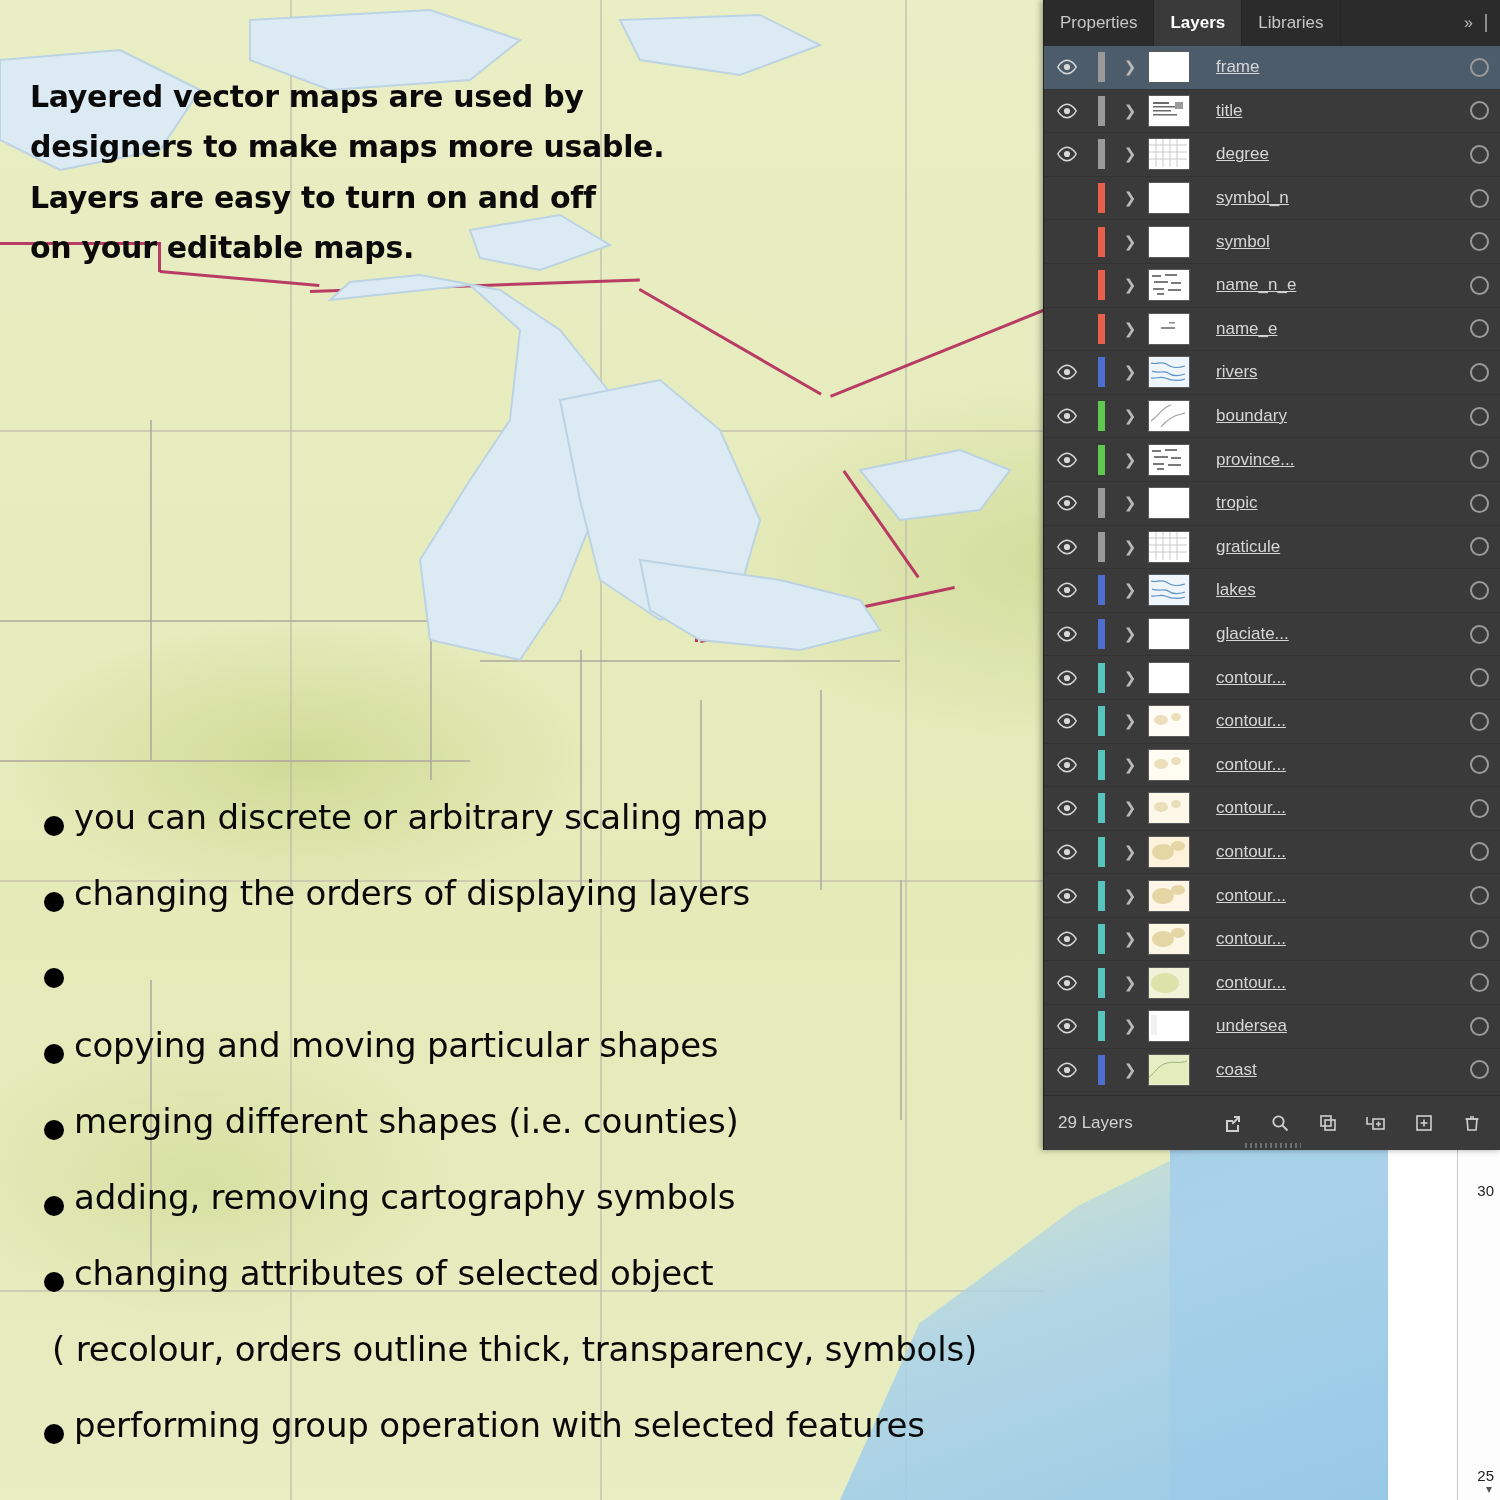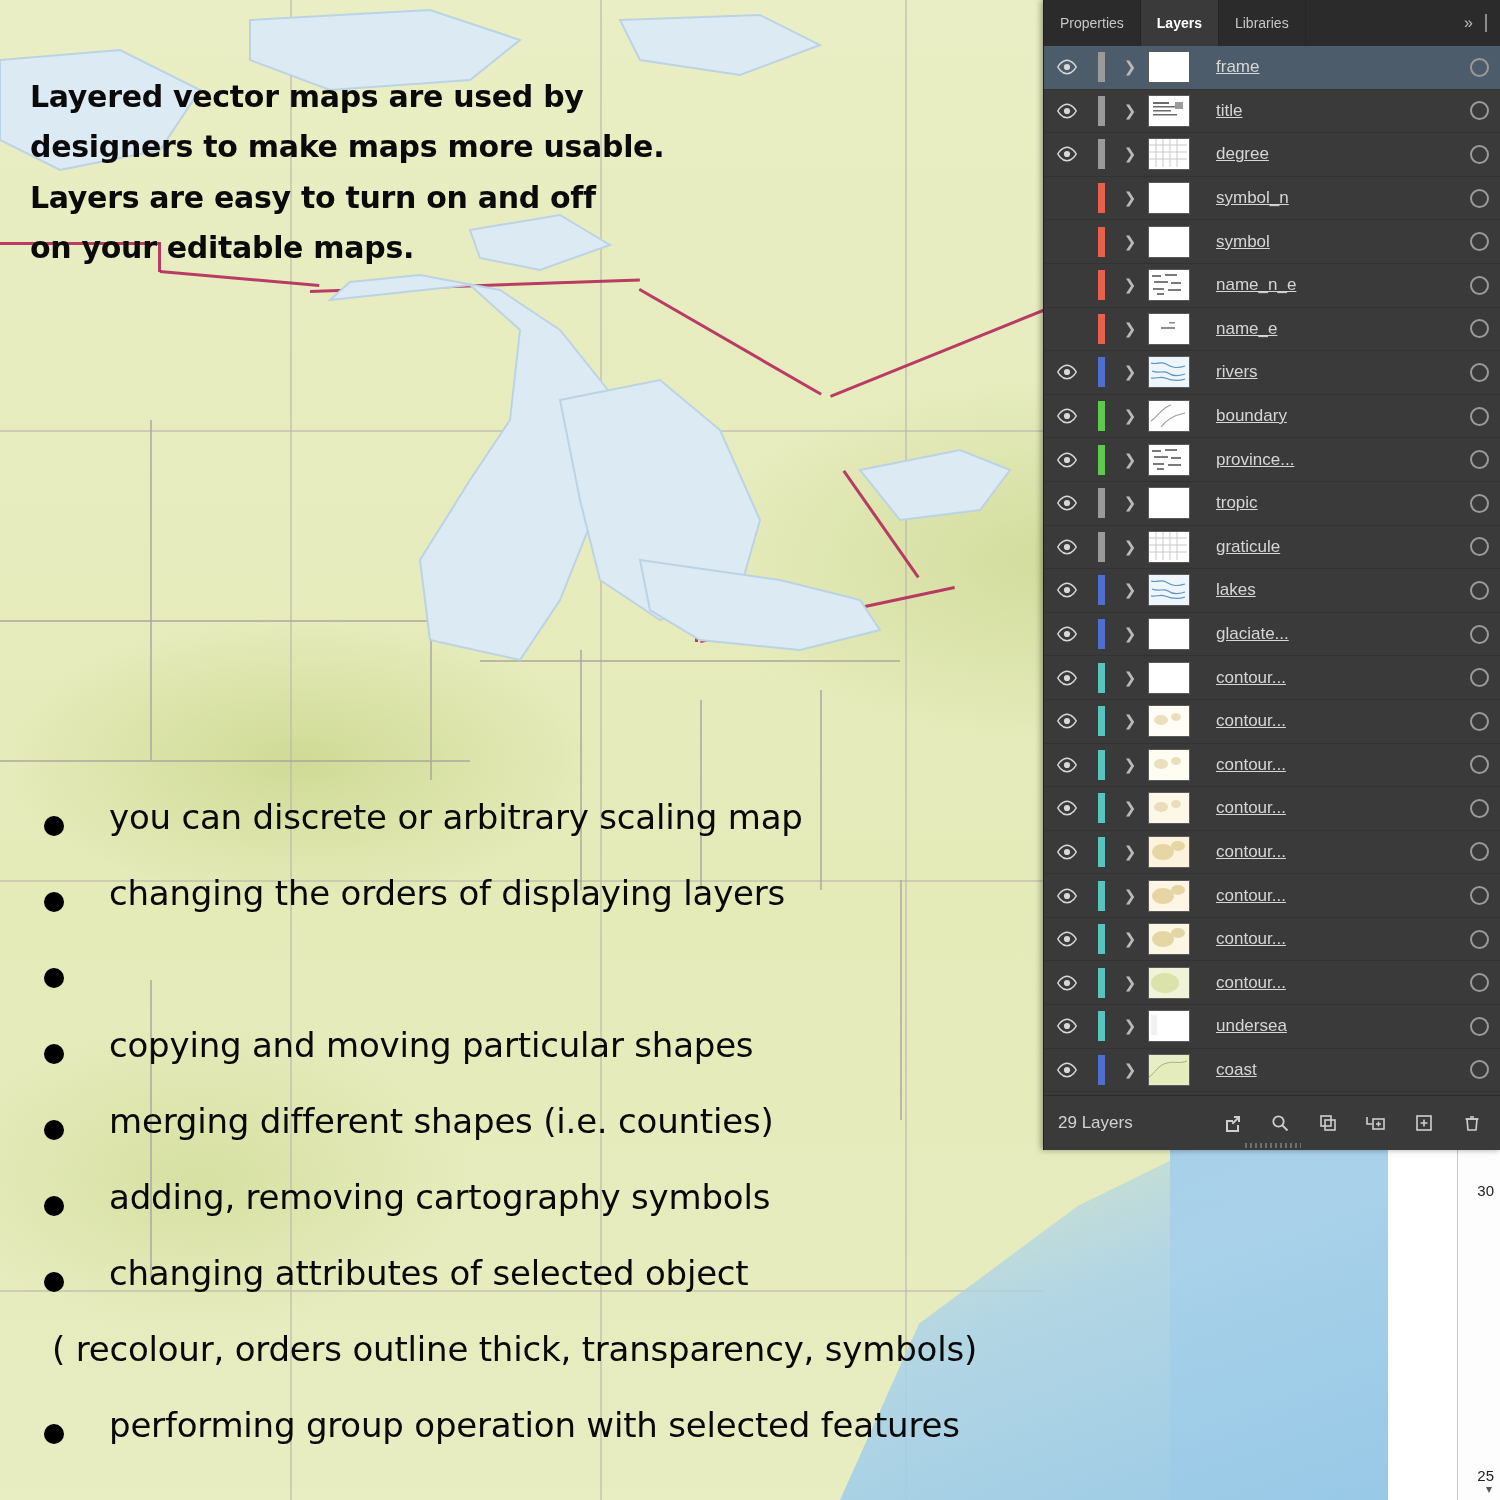--- a/index.html
+++ b/index.html
@@ -26,30 +26,30 @@
 
   
   .headline{position:absolute;left:30px;top:72px;width:1010px;
      font-family:"DejaVu Sans",sans-serif;font-weight:700;font-size:30px;line-height:1.68;
      color:#0a0a0a;letter-spacing:-.3px;}
   .headline div{white-space:nowrap;}
 
   
   .bullets{position:absolute;left:44px;top:800px;width:1110px;
      font-family:"DejaVu Sans",sans-serif;font-size:34px;line-height:1.0;color:#090909;}
-  .bullet-row{display:flex;align-items:flex-start;height:76px;gap:35px;}
+  .bullet-row{display:flex;align-items:flex-start;height:76px;}
   .dot{width:20px;height:20px;border-radius:50%;background:#000;flex:0 0 20px;margin-top:16px;margin-right:10px;}
   .blabel{font-size:34px;letter-spacing:-.2px;white-space:nowrap;}
   .noindent{padding-left:8px;}
 
   
   .panel{position:absolute;left:1043px;top:0;width:457px;height:1150px;background:#323232;
          border-left:1px solid #1f1f1f;box-shadow:-2px 0 6px rgba(0,0,0,.35);}
   .tabs{display:flex;align-items:stretch;height:46px;background:#2b2b2b;}
-  .tab{display:flex;align-items:center;padding:0 16px;font-size:14px;color:#c7c7c7;background:#2b2b2b;
+  .tab{display:flex;align-items:center;padding:0 16px;font-size:17px;color:#c7c7c7;background:#2b2b2b;
        border-right:1px solid #252525;}
   .tab.active{background:#3a3a3a;color:#ffffff;font-weight:700;}
   .tab-more{margin-left:auto;display:flex;align-items:center;padding:0 14px;color:#bdbdbd;font-size:16px;}
   .tab-more .bar{display:inline-block;width:2px;height:18px;background:#8d8d8d;margin-left:12px;}
 
   .list{position:absolute;top:46px;left:0;width:457px;height:1050px;background:#3a3a3a;overflow:hidden;}
   .row{display:flex;align-items:center;height:42.6px;border-bottom:1px solid #333;color:#d6d6d6;font-size:17px;}
   .row.selected{background:#4c5c6b;}
   .eye{width:46px;display:flex;align-items:center;justify-content:center;}
   .eye svg{display:block;}

